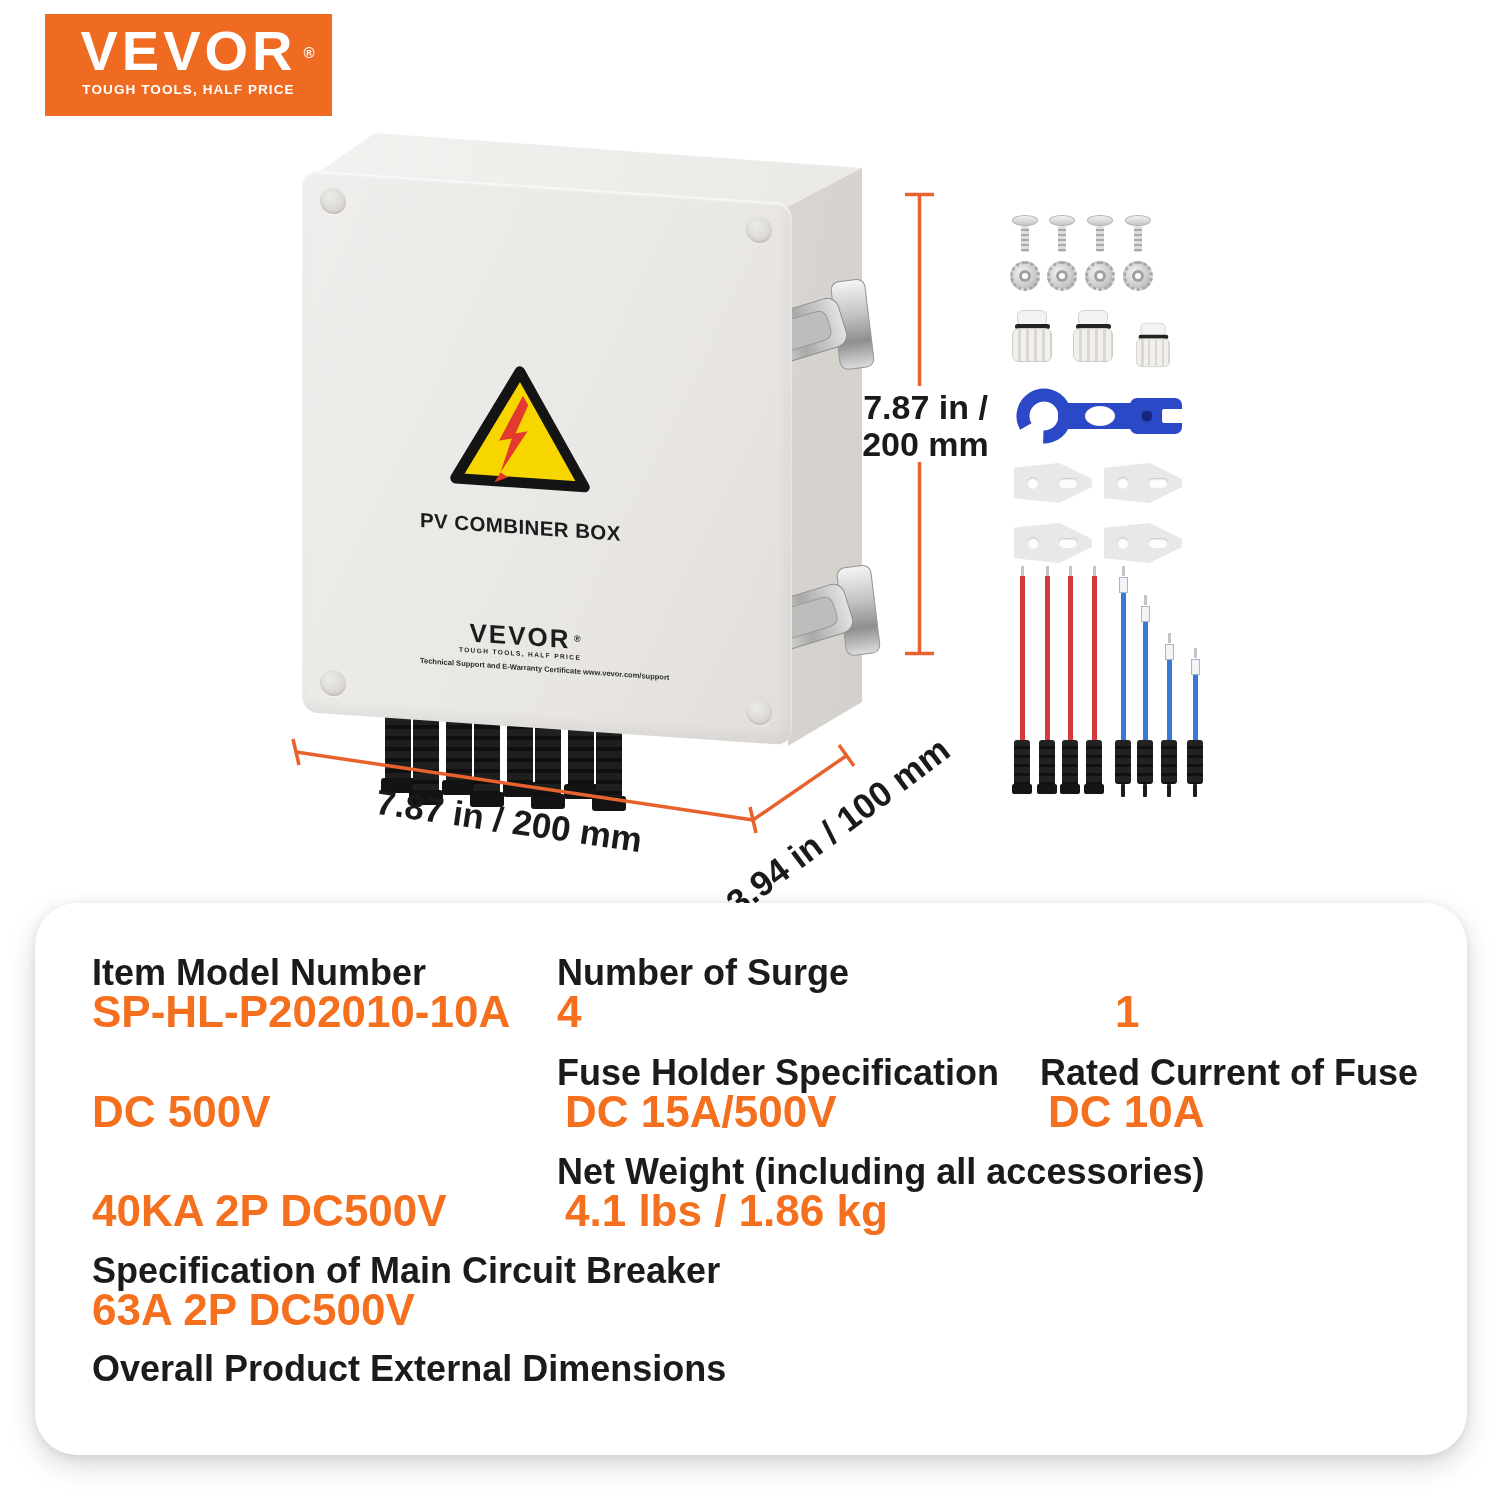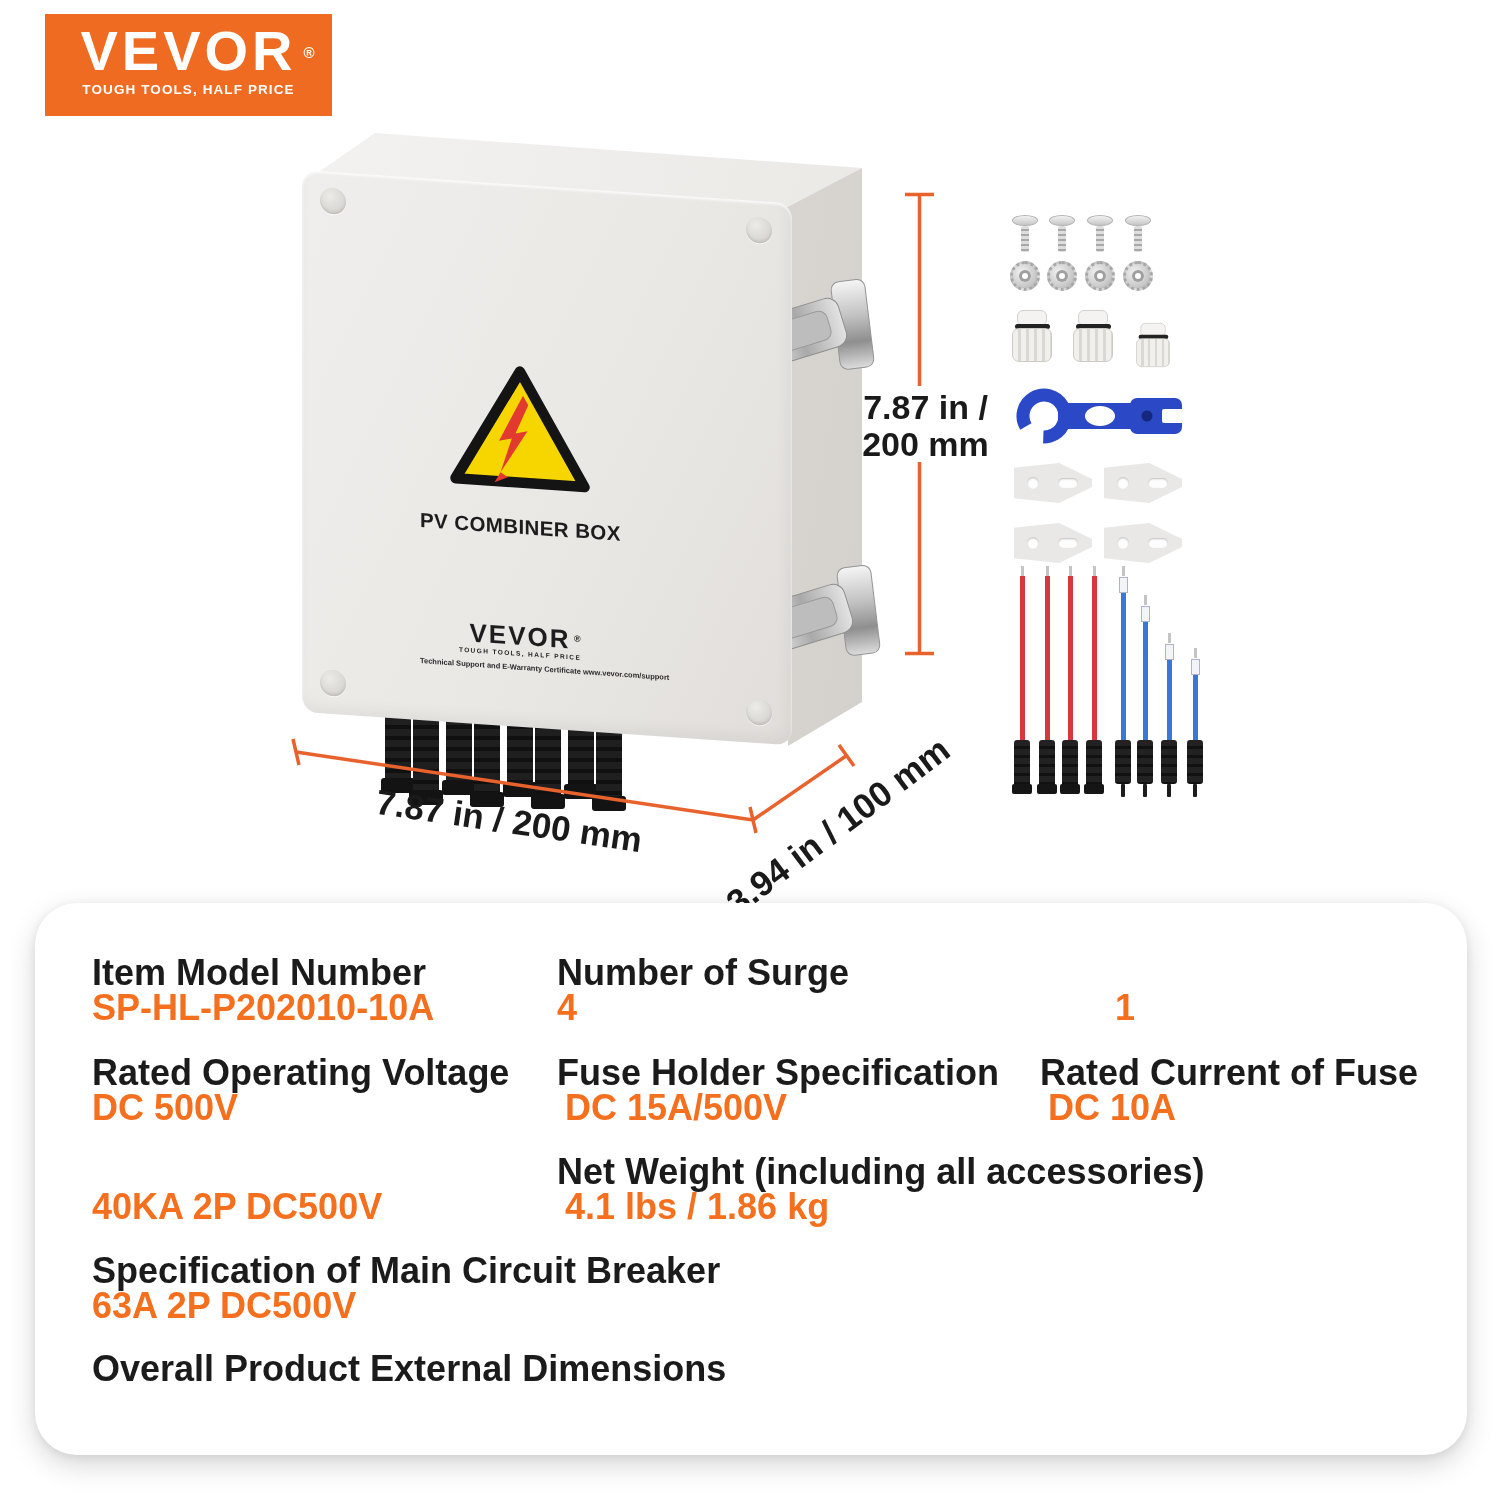--- a/index.html
+++ b/index.html
@@ -67,21 +67,21 @@
   .wire .lbl { margin:1px auto 0; width:9px; height:16px; background:#f2f4f8; border:1px solid #aab4cc; }
   .wire .cord { margin:0 auto; width:5px; }
   .wire .conn { position:relative; margin:0 auto; width:16px; border-radius:3px; background:repeating-linear-gradient(180deg,#222 0 6px,#111 6px 9px); }
   .wire .conn.female::after { content:""; position:absolute; left:-2px; bottom:-6px; width:20px; height:10px; background:#151515; border-radius:2px; }
   .wire .pin { margin:0 auto; width:4px; height:13px; background:#1c1c1c; border-radius:1px; }
 
   
   #spec-card { position:absolute; left:35px; top:903px; width:1432px; height:552px; background:#fff; border-radius:42px;
       box-shadow:0 10px 28px rgba(0,0,0,.16), 0 2px 10px rgba(0,0,0,.07); }
   .spec-label { position:absolute; font-size:36px; font-weight:bold; color:#1b1b1b; white-space:nowrap; }
-  .spec-value { position:absolute; font-size:36px; font-weight:bold; color:#f4701f; white-space:nowrap; }
+  .spec-value { position:absolute; font-size:44px; font-weight:bold; color:#f4701f; white-space:nowrap; }
 </style>
 </head>
 <body>
 
 <div id="page">
 
   <div class="logo">
     <div class="brand"><span>VEVOR</span><sup>®</sup></div>
     <div class="tagline">TOUGH TOOLS, HALF PRICE</div>
   </div>
@@ -297,21 +297,20 @@
   </div>
 
   <div id="spec-card"></div>
 
   <div class="spec-label" style="left:92px;   top:952px;">Item Model Number</div>
   <div class="spec-value" style="left:92px;   top:987px;">SP-HL-P202010-10A</div>
   <div class="spec-label" style="left:557px;  top:952px;">Number of Surge</div>
   <div class="spec-value" style="left:557px;  top:987px;">4</div>
   <div class="spec-value" style="left:1115px; top:987px;">1</div>
 
-  <div class="spec-label" style="left:92px;   top:1052px;">Rated Operating Voltage</div>
   <div class="spec-value" style="left:92px;   top:1087px;">DC 500V</div>
   <div class="spec-label" style="left:557px;  top:1052px;">Fuse Holder Specification</div>
   <div class="spec-value" style="left:565px;  top:1087px;">DC 15A/500V</div>
   <div class="spec-label" style="left:1040px; top:1052px;">Rated Current of Fuse</div>
   <div class="spec-value" style="left:1048px; top:1087px;">DC 10A</div>
 
   <div class="spec-value" style="left:92px;   top:1186px;">40KA 2P DC500V</div>
   <div class="spec-label" style="left:557px;  top:1151px;">Net Weight (including all accessories)</div>
   <div class="spec-value" style="left:565px;  top:1186px;">4.1 lbs / 1.86 kg</div>
 

